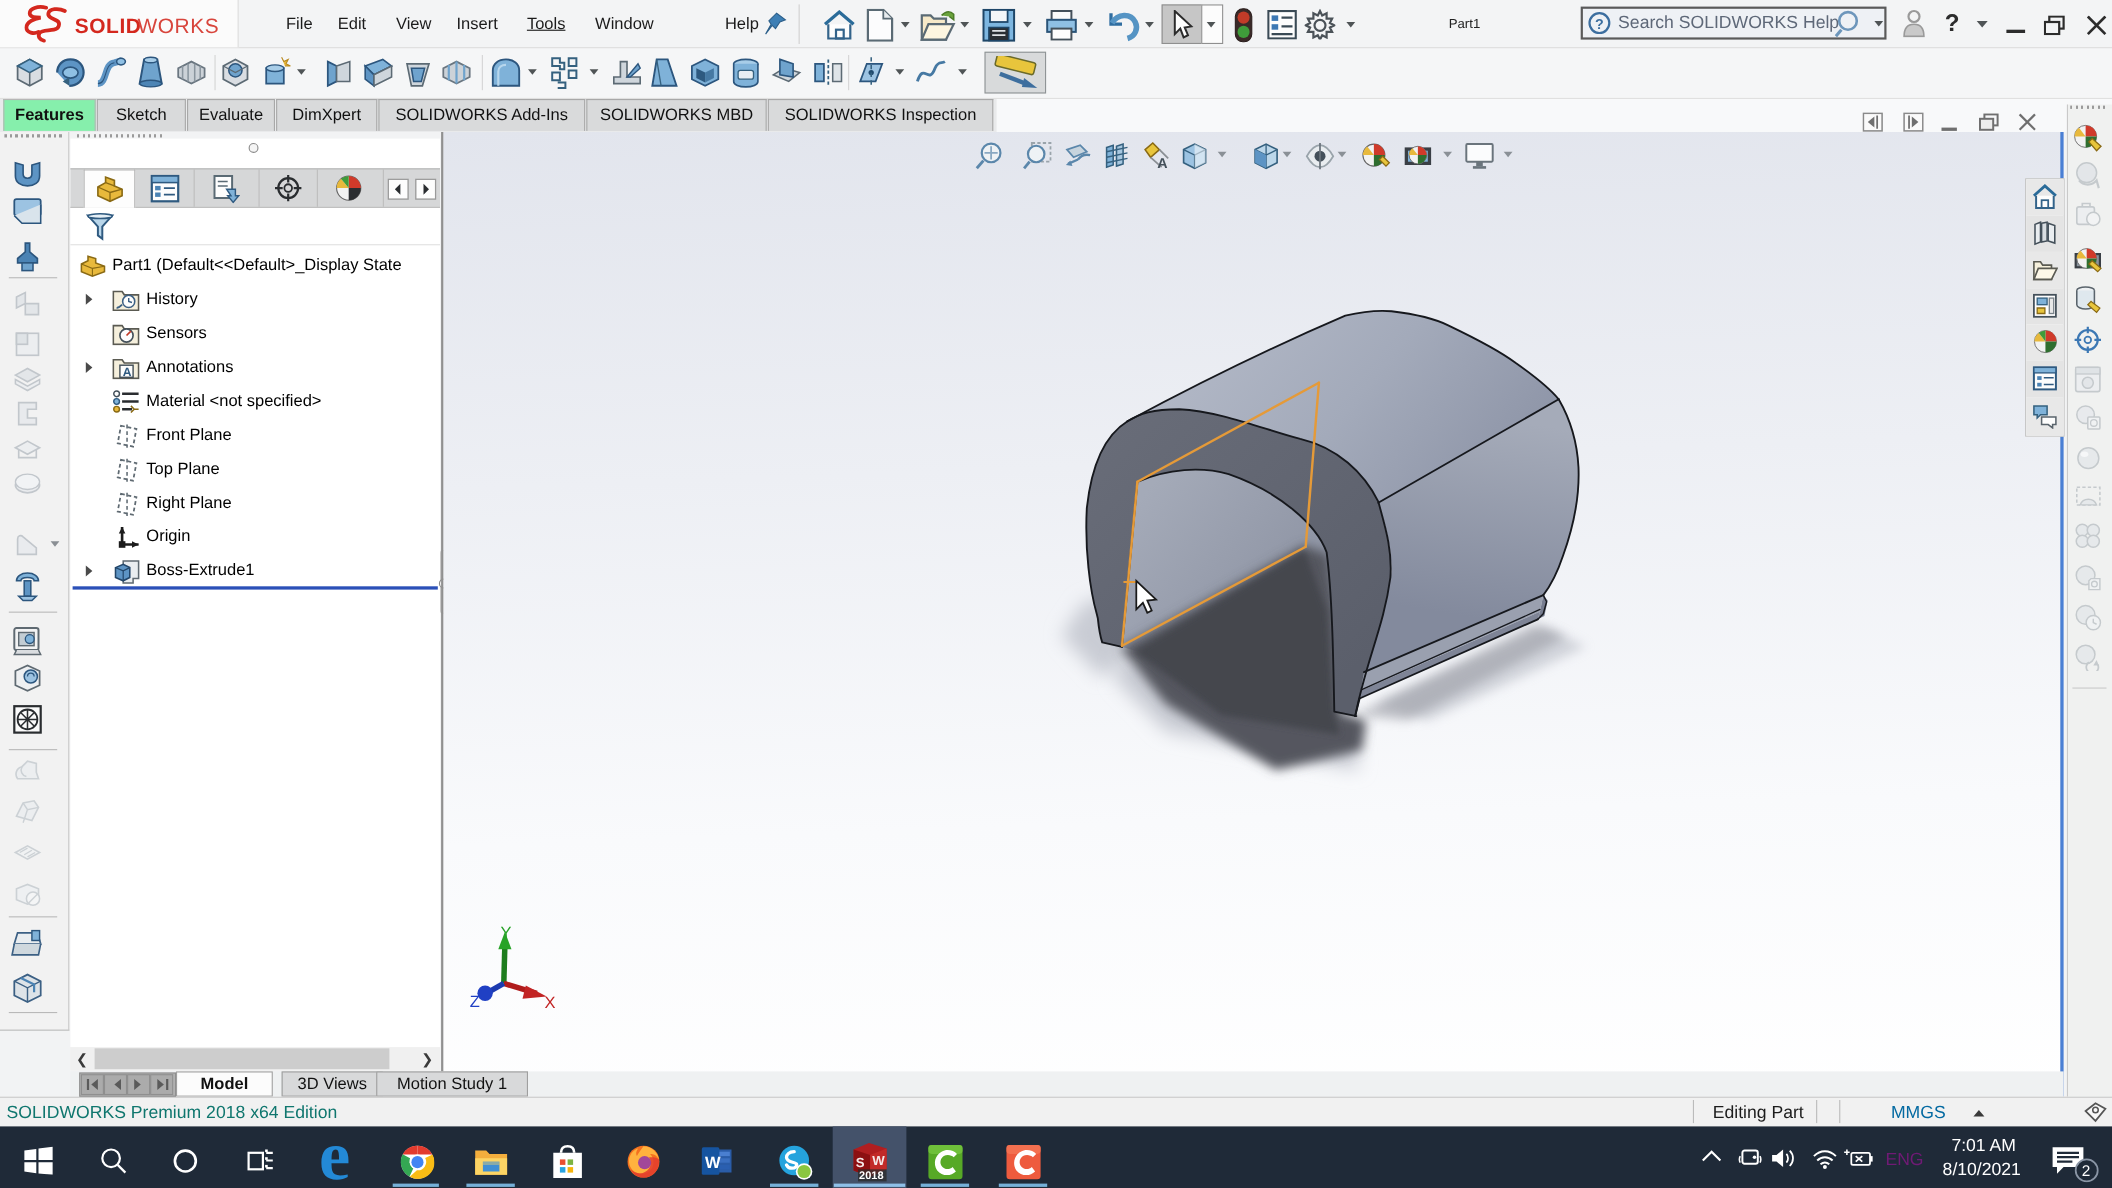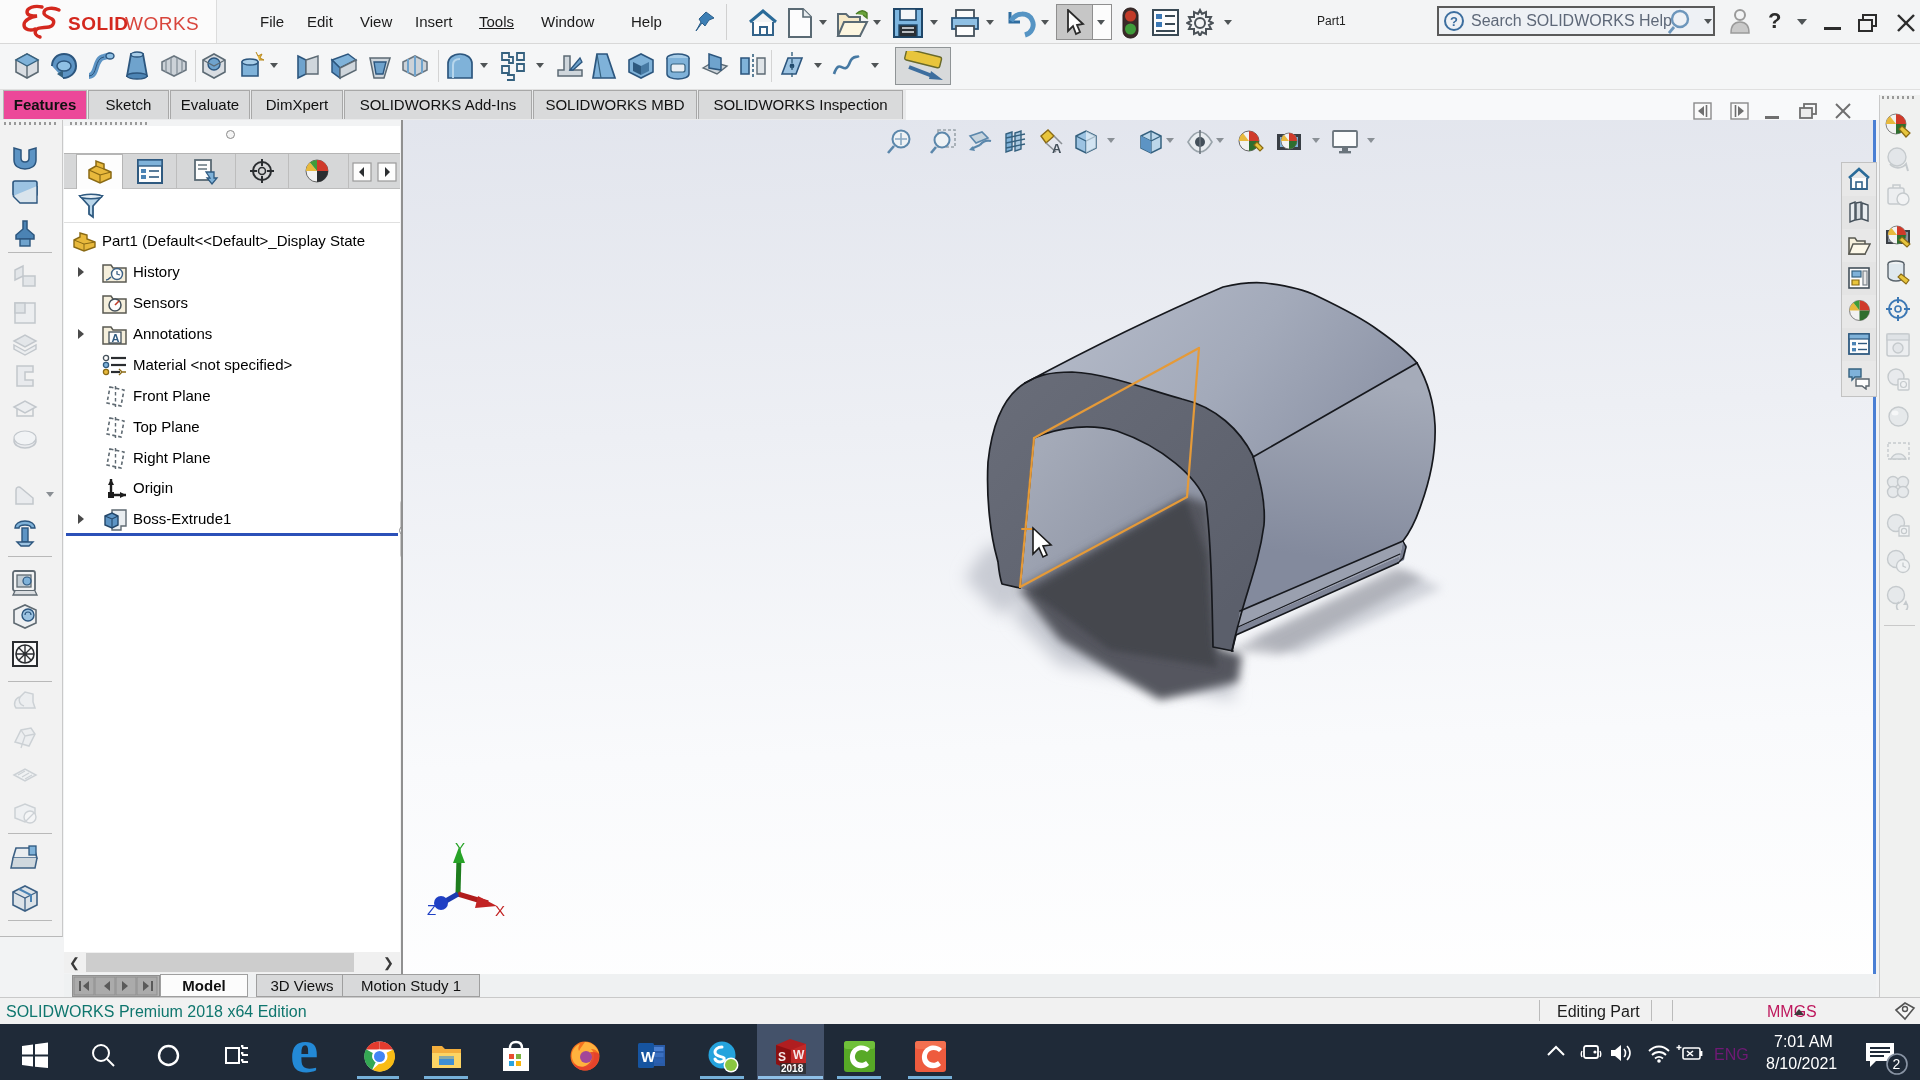--- a/index.html
+++ b/index.html
@@ -14,21 +14,21 @@
   .menuitem { top:13px; font-size:15px; color:#1b1b1b; }
 
   
   #ribbon { left:0; top:44px; width:1920px; height:46px; background:#f5f6f7; border-bottom:1px solid #e0e0e0; }
   .rsep { position:absolute; top:6px; width:1px; height:34px; background:#d4d4d4; }
   .dd { position:absolute; width:0; height:0; border-left:4px solid transparent; border-right:4px solid transparent; border-top:5px solid #4f5456; }
 
   
   #tabrow { left:0; top:90px; width:1920px; height:30px; background:#f8f9fa; }
   .ctab { position:absolute; top:90px; height:29px; background:#d9dadb; border:1px solid #a8a8a8; border-bottom:none; font-size:15px; color:#111; text-align:center; line-height:28px; }
-  .ctab.active { background:#ec4899; font-weight:bold; border-color:#b6b6b6; }
+  .ctab.active { background:#86efac; font-weight:bold; border-color:#b6b6b6; }
 
   
   #leftstrip { left:0; top:120px; width:63px; height:817px; background:#f2f2f2; border-right:1px solid #c9c9c9; border-bottom:1px solid #b9b9b9;}
   .lsep { position:absolute; left:8px; width:44px; height:1px; background:#b9b9b9; }
 
   
   #panel { left:64px; top:126px; width:336px; height:826px; background:#ffffff; }
   .treerow { position:absolute; left:0; font-size:15px; color:#000; }
   .caret { position:absolute; width:0; height:0; border-top:5px solid transparent; border-bottom:5px solid transparent; border-left:6px solid #4a4a4a; }
 
@@ -58,21 +58,21 @@
   <path d="M 37 7 C 31 4 23 5 22 9 C 21 13 27 14 30 16 C 33 18 32 23 27 24 C 22 25 16 24 14 27 C 12 30 14 33 18 34" fill="none" stroke="#d4281e" stroke-width="3.4" stroke-linecap="round"></path>
   <text x="46" y="27" font-size="19" font-weight="bold" fill="#d4281e" letter-spacing="0.5">SOLID</text>
   <text x="103" y="27" font-size="19" fill="#d8453c" letter-spacing="0.5">WORKS</text>
 </svg>
 <div class="abs menuitem txt" style="left:260px;">File</div>
 <div class="abs menuitem txt" style="left:307px;">Edit</div>
 <div class="abs menuitem txt" style="left:360px;">View</div>
 <div class="abs menuitem txt" style="left:415px;">Insert</div>
 <div class="abs menuitem txt" style="left:479px;text-decoration:underline;">Tools</div>
 <div class="abs menuitem txt" style="left:541px;">Window</div>
-<div class="abs menuitem txt" style="left:631px;">Help</div>
+<div class="abs menuitem txt" style="left:659px;">Help</div>
 <div class="abs" id="tb-icons">
 
   <svg class="abs" style="left:694px;top:10px;" width="22" height="24" viewBox="0 0 22 24">
     <path d="M 12 2 L 20 8 L 15 10 L 11 16 L 8 13 L 2 21 L 7 12 L 5 9 Z" fill="#3d7fb5" stroke="#2c5f8a" stroke-width="1"></path>
   </svg>
   <div class="abs" style="left:726px;top:4px;width:1px;height:36px;background:#d0d0d0;"></div>
 
   <svg class="abs" style="left:748px;top:9px;" width="30" height="28" viewBox="0 0 30 28">
     <path d="M 2 13 L 15 2 L 28 13" fill="none" stroke="#2a6b99" stroke-width="3"></path>
     <path d="M 5 13 L 5 26 L 25 26 L 25 13" fill="#fdfdfd" stroke="#33638a" stroke-width="2"></path>
@@ -845,21 +845,21 @@
       <line x1="79" y1="5" x2="79" y2="15" stroke="#5a5a5a" stroke-width="2"></line>
   </svg>
 </div>
 <div class="abs" id="bottomtabs"></div>
 <div class="abs btab active" style="left:160px;width:88px;background:#fcfcfc;font-weight:bold;">Model</div>
 <div class="abs btab" style="left:256px;width:92px;">3D Views</div>
 <div class="abs btab" style="left:342px;width:138px;">Motion Study 1</div>
 <div class="abs" id="statusbar"></div>
 <div class="abs txt" style="left:6px;top:1003px;font-size:16px;color:#0f766e;">SOLIDWORKS Premium 2018 x64 Edition</div>
 <div class="abs txt" style="left:1557px;top:1003px;font-size:16px;color:#1c1c1c;">Editing Part</div>
-<div class="abs txt" style="left:1719px;top:1003px;font-size:16px;color:#be185d;margin-left:48px;">MMGS</div>
+<div class="abs txt" style="left:1719px;top:1003px;font-size:16px;color:#0369a1;">MMGS</div>
 <div class="abs" style="left:1539px;top:1000px;width:1px;height:21px;background:#bbb;"></div>
 <div class="abs" style="left:1651px;top:1000px;width:1px;height:21px;background:#bbb;"></div>
 <div class="abs" style="left:1672px;top:1000px;width:1px;height:21px;background:#bbb;"></div>
 <div class="abs" style="left:1794px;top:1009px;width:0;height:0;border-left:5px solid transparent;border-right:5px solid transparent;border-bottom:6px solid #3a3a3a;"></div>
 <svg class="abs" style="left:1893px;top:1000px;" width="24" height="22" viewBox="0 0 24 22">
   <path d="M 3 10 L 12 3 L 21 8 L 12 19 Z" fill="#f7f7f7" stroke="#555" stroke-width="1.6"></path>
   <circle cx="12" cy="9" r="2.5" fill="none" stroke="#555" stroke-width="1.4"></circle>
 </svg>
 
 <div class="abs" id="taskbar"></div>

